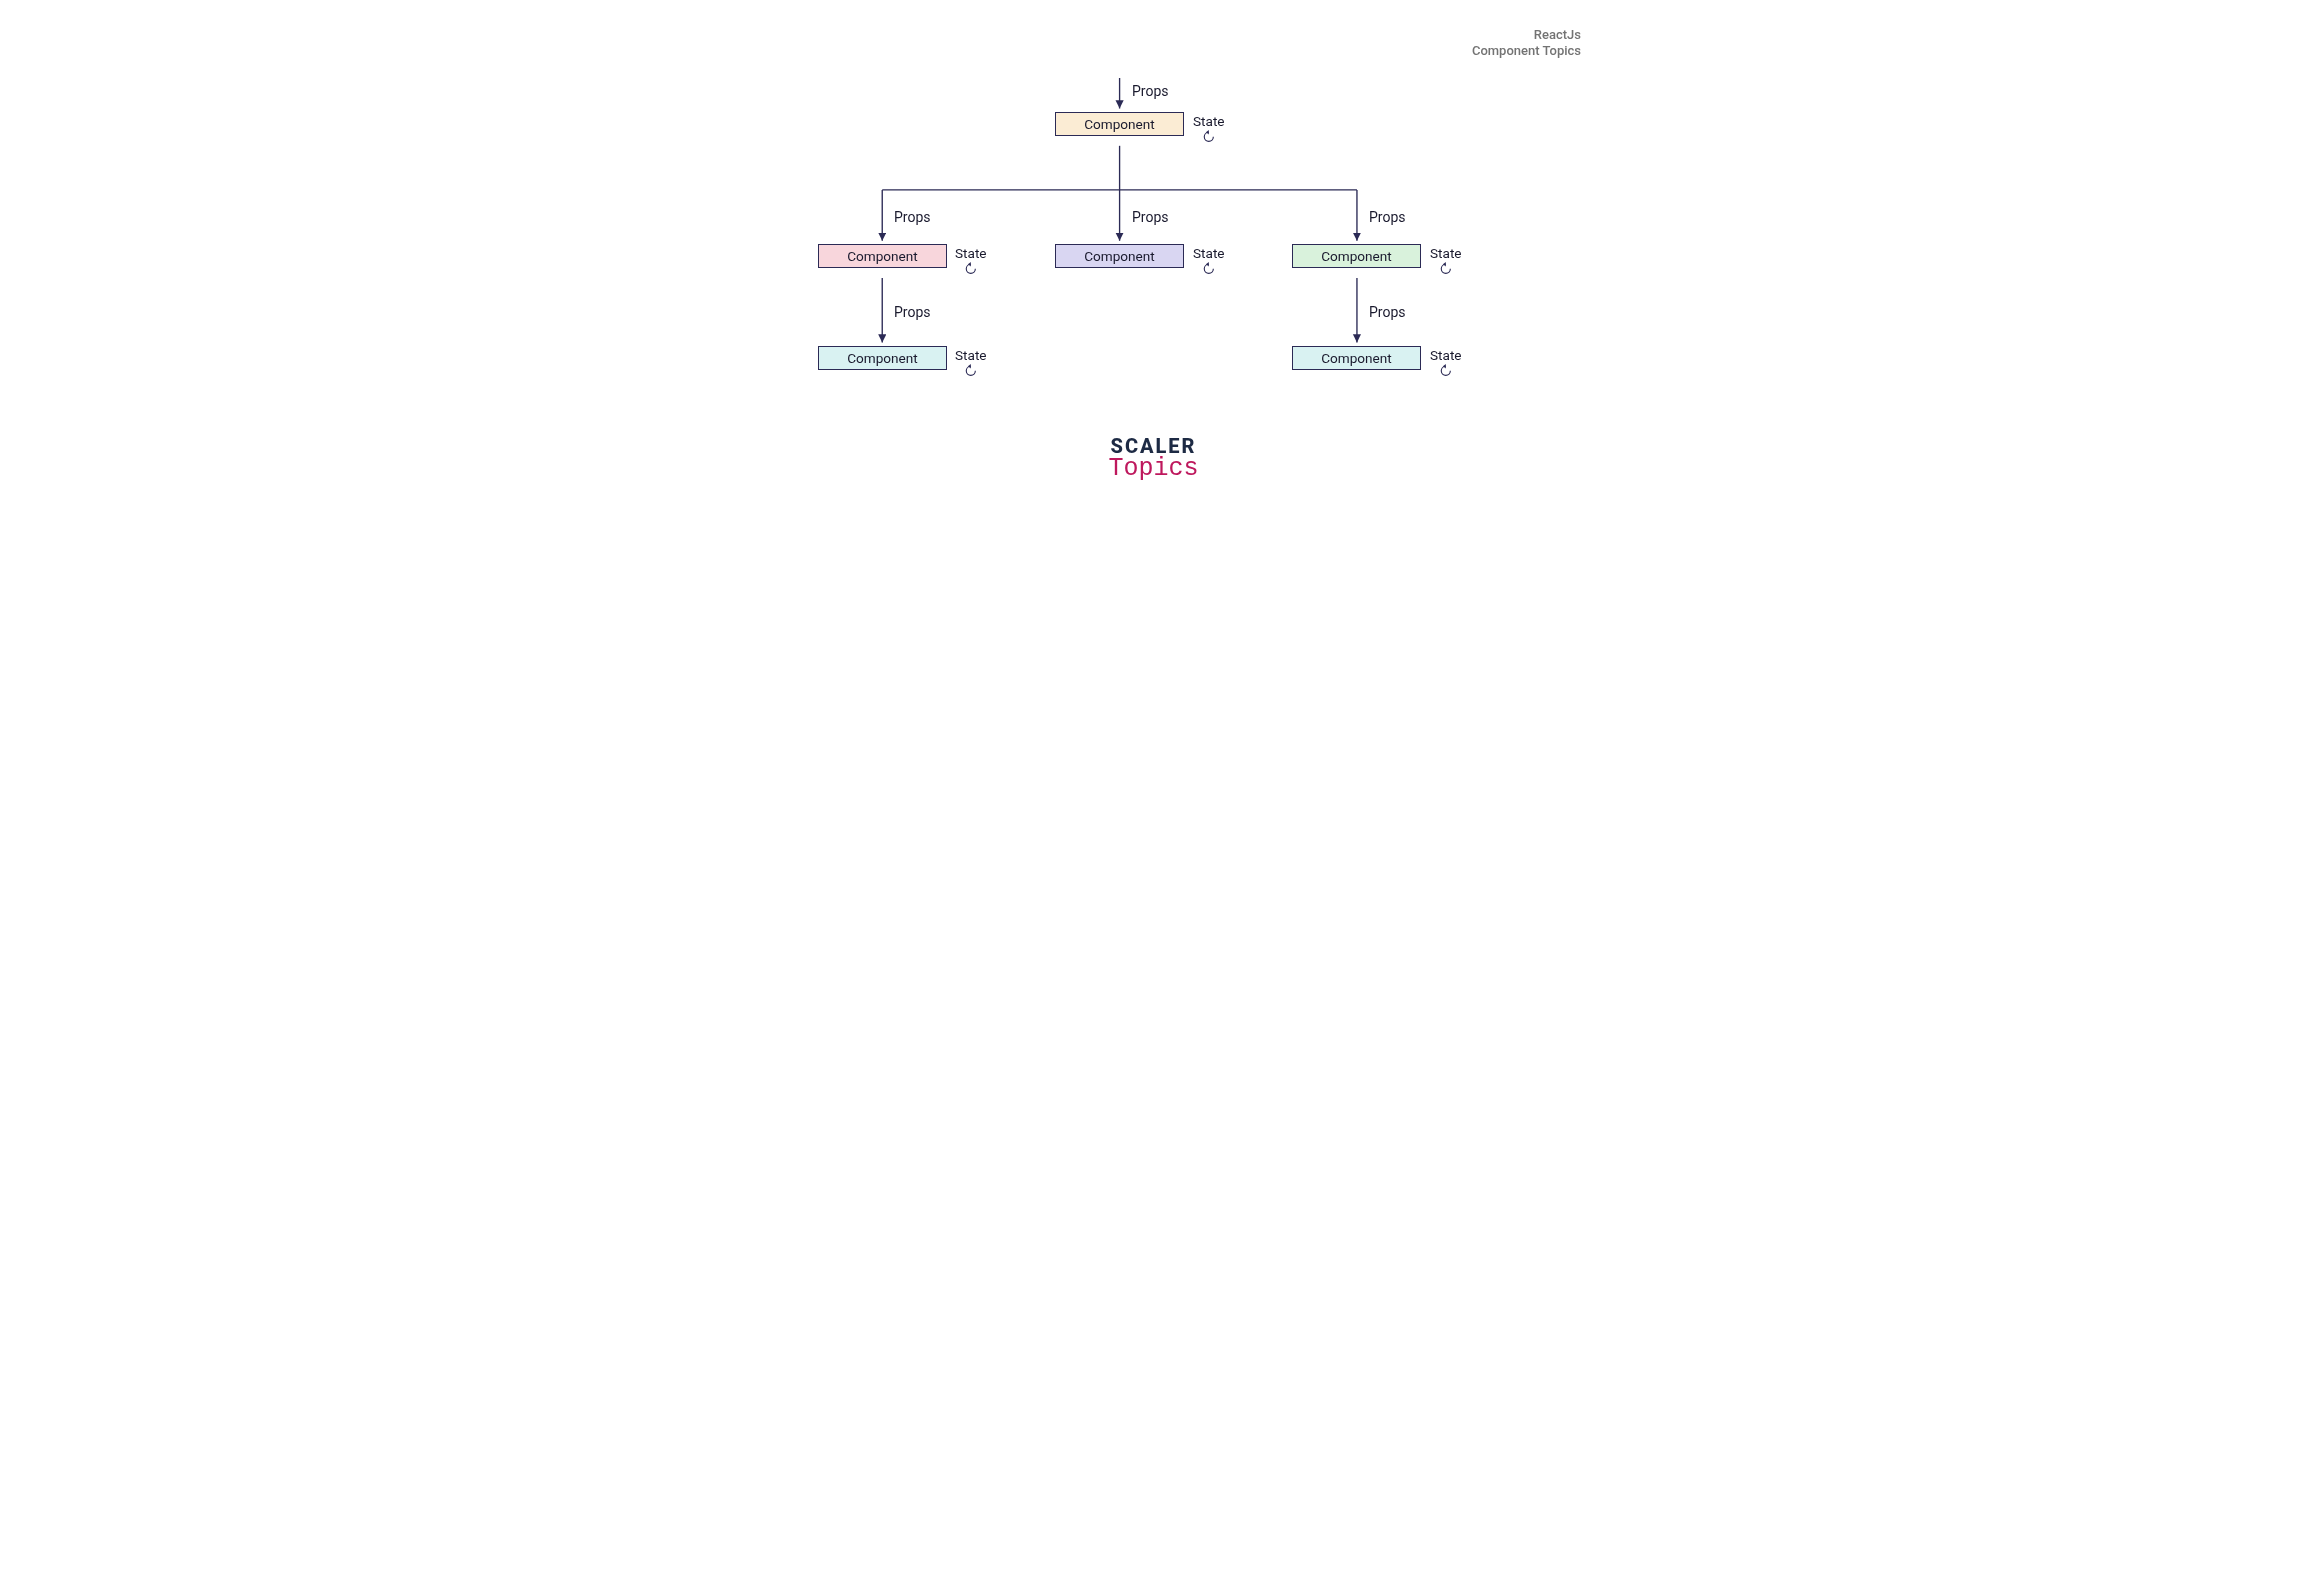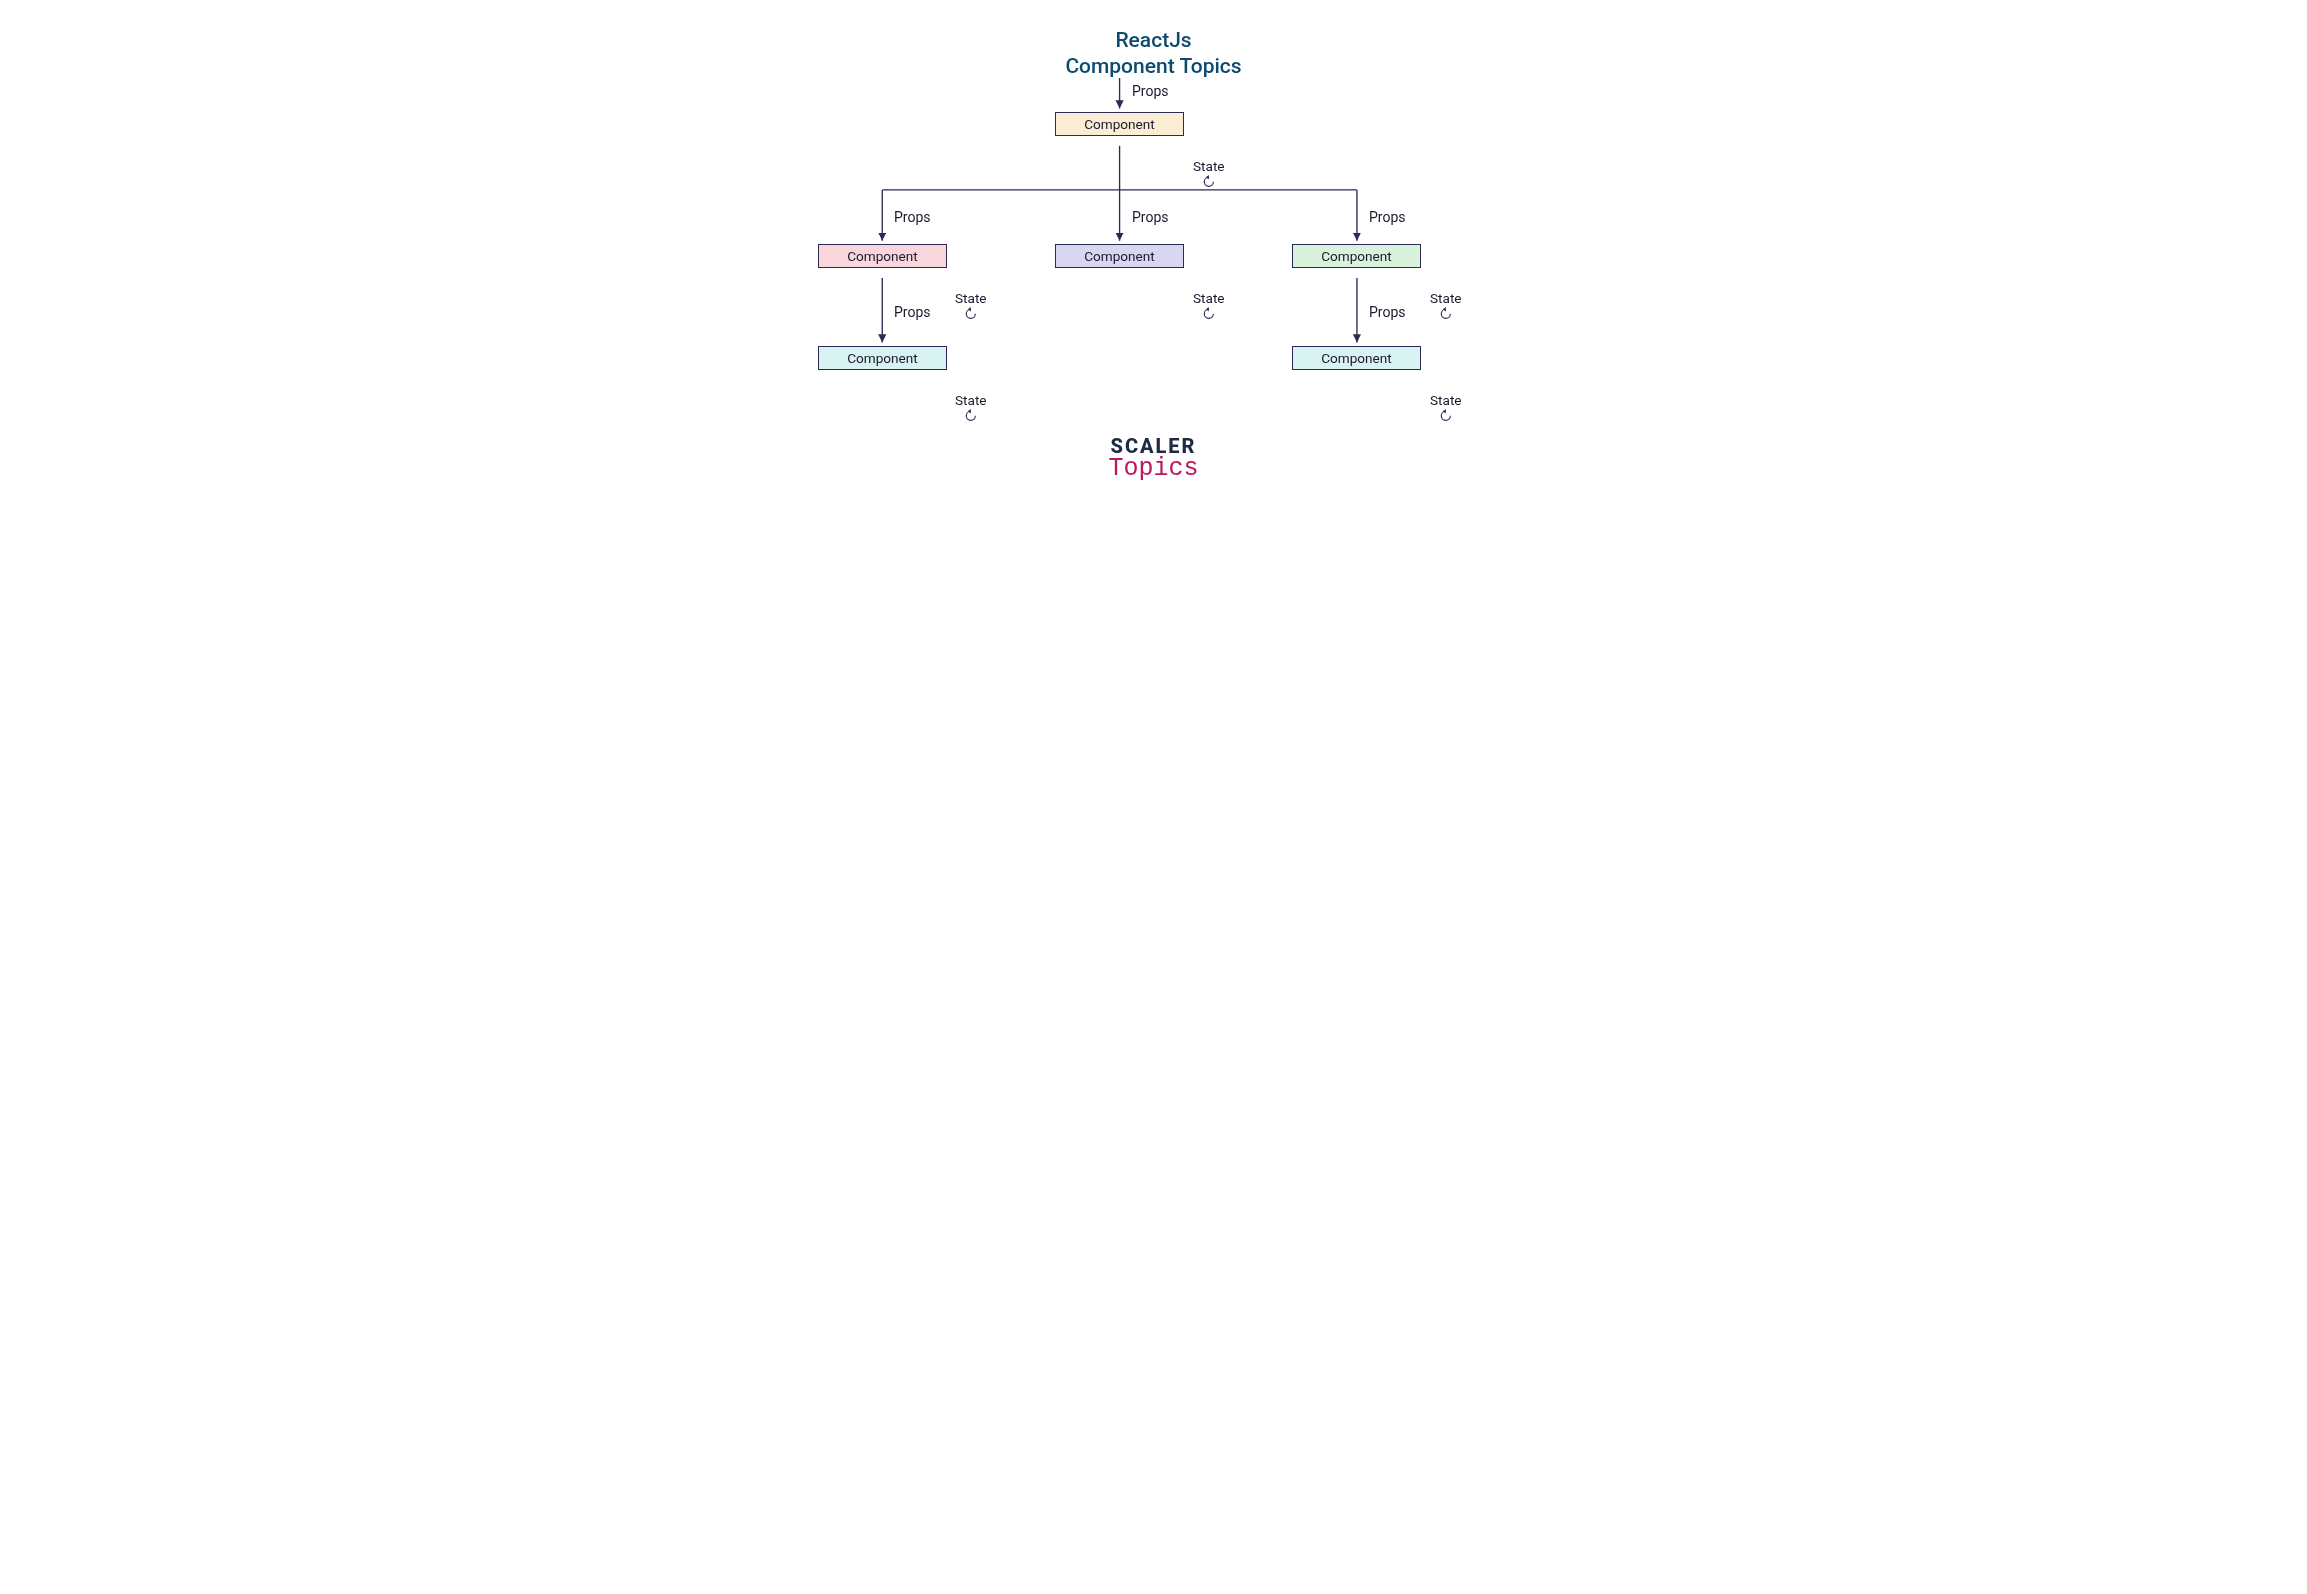--- a/index.html
+++ b/index.html
@@ -13,26 +13,26 @@
   }
   .canvas {
     position: relative;
     width: 855px;
     height: 590px;
     margin: 0 auto;
   }
   .title {
     position: absolute;
     width: 100%;
-    text-align: center;
-    font-size: 21px;
+    text-align: right;
+    font-size: 13px;
     line-height: 1.25;
     font-weight: 500;
     top: 27px;
-    color: #0c4a6e;
+    color: #737373;
   }
   .box {
     position: absolute;
     width: 129px;
     height: 24px;
     border: 1.4px solid #2b2a55;
     display: flex;
     align-items: center;
     justify-content: center;
     font-size: 13.6px;
@@ -42,21 +42,20 @@
     position: absolute;
     font-size: 14px;
   }
   .state-wrap {
     position: absolute;
     display: flex;
     flex-direction: column;
     align-items: center;
     font-size: 13.6px;
     line-height: 1.1;
-    margin-top: 45px;
   }
   .refresh-icon {
     width: 13.6px;
     height: 13.6px;
     margin-top: 1.4px;
   }
   .logo {
     position: absolute;
     left: 50%;
     transform: translateX(-50%);

